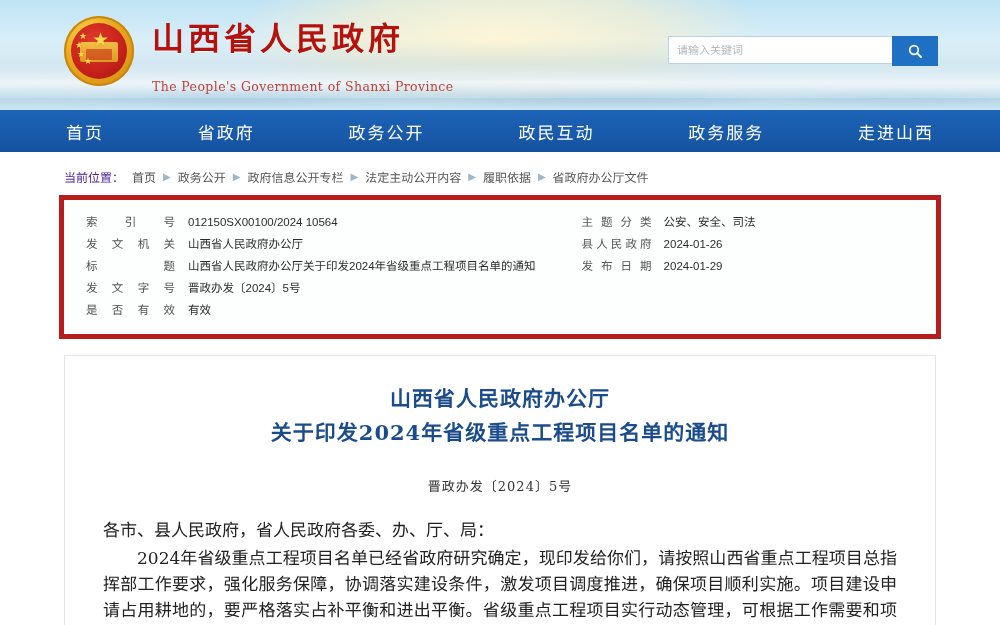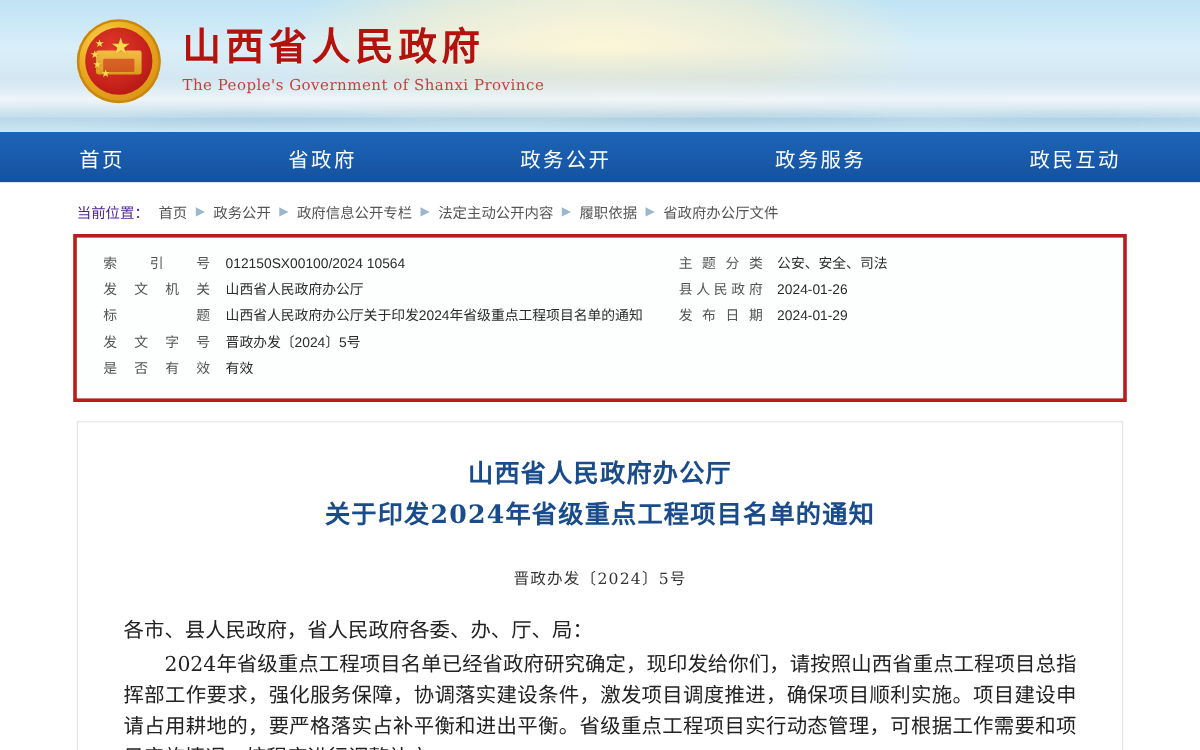--- a/index.html
+++ b/index.html
@@ -130,21 +130,21 @@
     font-weight: 700;
     color: #b3120d;
     letter-spacing: 4px;
     line-height: 46px;
     text-shadow: 0 1px 0 rgba(255,255,255,.6);
   }
   .site-title .en {
     font-size: 12.5px;
     color: #c1423c;
     letter-spacing: .4px;
-    margin-top: 1px;
+    margin-top: 17px;
     font-family: "DejaVu Serif", "Liberation Serif", serif;
   }
 
   .searchbox {
     position: absolute;
     right: 62px;
     top: 36px;
     display: flex;
     align-items: stretch;
     height: 28px;
@@ -224,21 +224,21 @@
   .crumb .sep {
     margin: 0 7px;
     color: #9bb7cc;
     font-size: 10px;
   }
 
   
   .meta {
     width: 872px;
     margin: 0 auto;
-    border: 3px solid #b91c1c;
+    border: 5px solid #b91c1c;
     background: #fdfefe;
     padding: 12px 0 12px 0;
     display: flex;
   }
   .meta .col { flex: 1; }
   .meta .col.left { padding-left: 22px; }
   .meta .col.right { padding-left: 30px; }
   .meta .row {
     display: flex;
     align-items: baseline;
@@ -255,21 +255,21 @@
     text-align-last: justify;
     flex: none;
     padding-right: 10px;
   }
   .meta .v {
     color: #2b2b2b;
     overflow: hidden;
     white-space: nowrap;
     text-overflow: ellipsis;
   }
-  .meta .col.right .k { width: 72px; letter-spacing: 2px; }
+  .meta .col.right .k { width: 72px; letter-spacing: 2px; margin-left: 16px; }
 
   
   .article {
     width: 872px;
     margin: 16px auto 0 auto;
     border: 1px solid #e2e6ea;
     border-bottom: none;
     background: #fff;
     padding: 26px 38px 10px 38px;
     box-sizing: border-box;
@@ -324,29 +324,41 @@
     <span class="star s2">★</span>
     <span class="star s3">★</span>
     <span class="star s4">★</span>
   </div>
 
   <div class="site-title">
     <div class="cn">山西省人民政府</div>
     <div class="en">The People's Government of Shanxi Province</div>
   </div>
 
+  <div class="searchbox">
+    <input type="text" placeholder="请输入关键词" style="">
+    <div class="btn">
+      <span>
+        <svg width="16" height="16" viewBox="0 0 16 16" aria-hidden="true">
+          <circle cx="7" cy="7" r="4.3" fill="none" stroke="#ffffff" stroke-width="1.7"></circle>
+          <line x1="10.3" y1="10.3" x2="14" y2="14" stroke="#ffffff" stroke-width="1.9" stroke-linecap="round"></line>
+        </svg>
+      </span>
+    </div>
+  </div>
 </div>
 
 <div class="nav">
   <div class="inner">
     <a href="#">首页</a>
     <a href="#">省政府</a>
     <a href="#">政务公开</a>
+    <a href="#">政民互动</a>
     <a href="#">政务服务</a>
-    <a href="#">政民互动</a>
+    <a href="#">走进山西</a>
   </div>
 </div>
 
 <div class="crumb-wrap">
   <div class="crumb">
     <span class="label">当前位置：</span>
     <a href="#">首页</a>
     <span class="sep">▶</span>
     <a href="#">政务公开</a>
     <span class="sep">▶</span>

